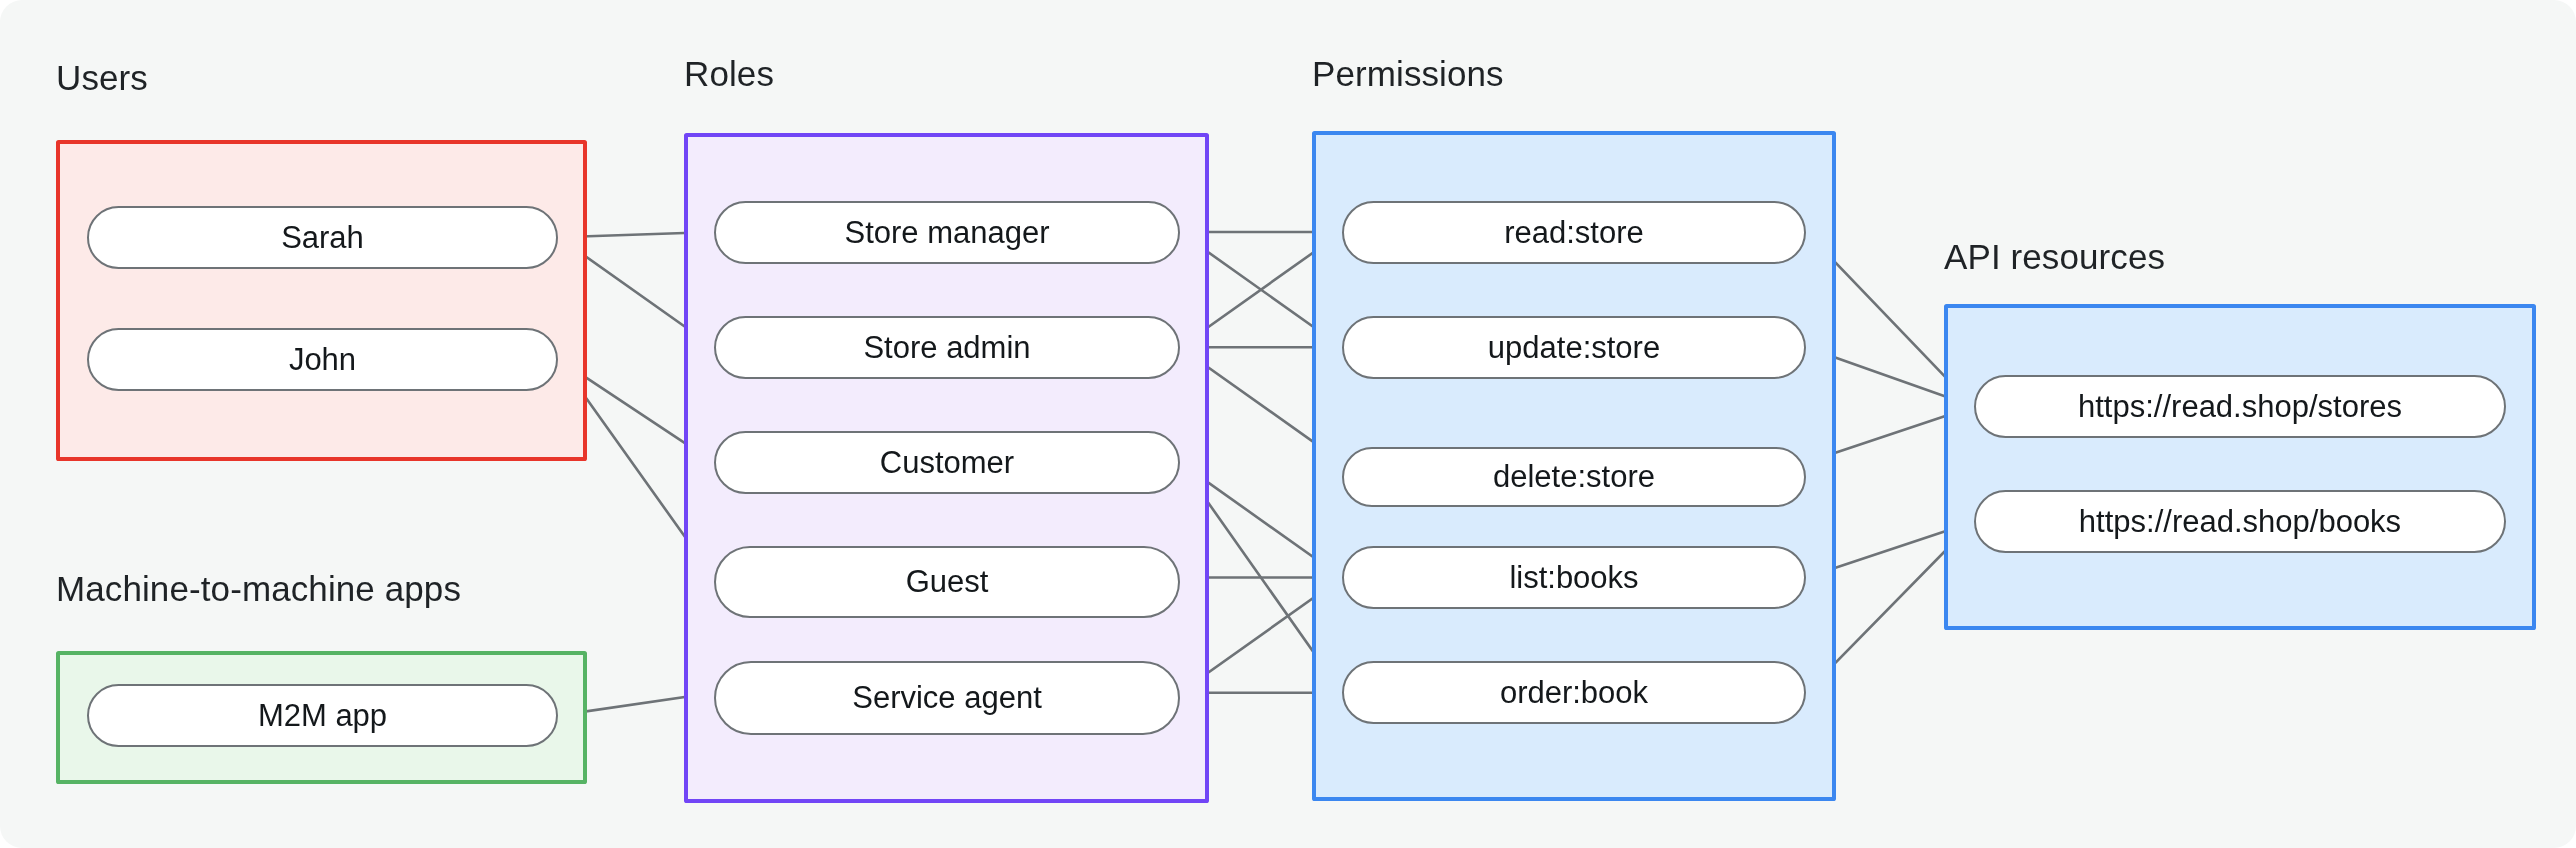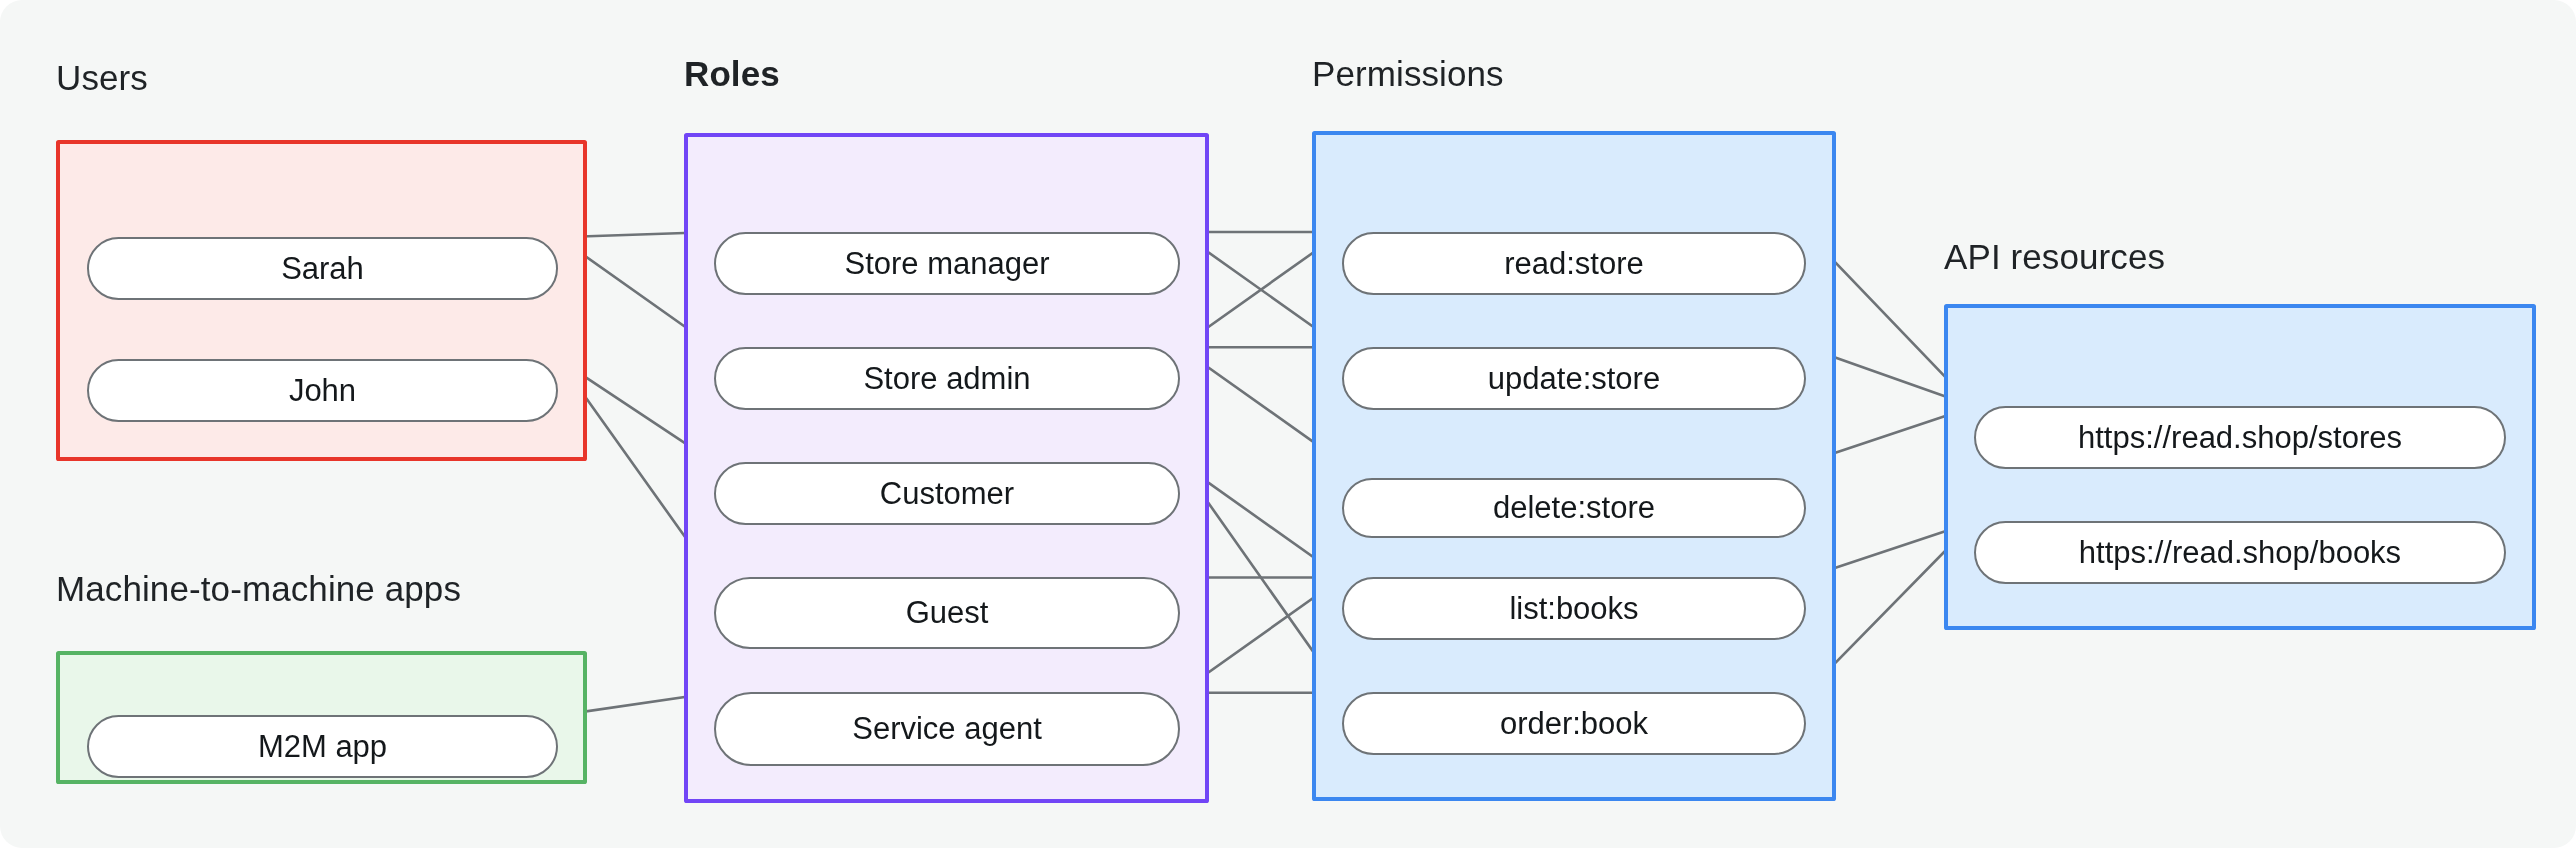--- a/index.html
+++ b/index.html
@@ -32,21 +32,20 @@
     box-sizing:border-box;
     background:#ffffff;
     border:2.6px solid #6e7377;
     border-radius:872px;
     display:flex;
     align-items:center;
     justify-content:center;
     font-size:31px;
     color:#14181b;
     white-space:nowrap;
-    margin-top:31px;
   }
 </style>
 </head>
 <body>
 
 <div id="canvas">
   <svg id="edges" viewBox="0 0 2952 972" width="2576" height="848">
       <line x1="640" y1="272" x2="818" y2="266" stroke="#6e7377" stroke-width="3" stroke-linecap="round"></line>
       <line x1="640" y1="272" x2="818" y2="398" stroke="#6e7377" stroke-width="3" stroke-linecap="round"></line>
       <line x1="640" y1="412" x2="818" y2="530" stroke="#6e7377" stroke-width="3" stroke-linecap="round"></line>
@@ -87,21 +86,21 @@
         <span>Sarah</span>
       </div>
       <div class="pill" style="left: 87px; top: 328px; width: 471px; height: 63px; justify-content: center;">
         <span>John</span>
       </div>
       <div class="group-label" style="left: 56px; top: 569px;">Machine-to-machine apps</div>
       <div class="group-box" style="left: 56px; top: 651px; width: 531px; height: 133px; border-color: rgb(86, 179, 100); background: rgb(233, 247, 234);"></div>
       <div class="pill" style="left: 87px; top: 684px; width: 471px; height: 63px;">
         <span>M2M app</span>
       </div>
-      <div class="group-label" style="left: 684px; top: 54px; font-weight: bold;">Roles</div>
+      <div class="group-label" style="left: 684px; top: 54px;">Roles</div>
       <div class="group-box" style="left: 684px; top: 133px; width: 525px; height: 670px; border-color: rgb(113, 69, 246); background: rgb(243, 236, 253);"></div>
       <div class="pill" style="left: 714px; top: 201px; width: 466px; height: 63px;">
         <span>Store manager</span>
       </div>
       <div class="pill" style="left: 714px; top: 316px; width: 466px; height: 63px;">
         <span>Store admin</span>
       </div>
       <div class="pill" style="left: 714px; top: 431px; width: 466px; height: 63px;">
         <span>Customer</span>
       </div>

